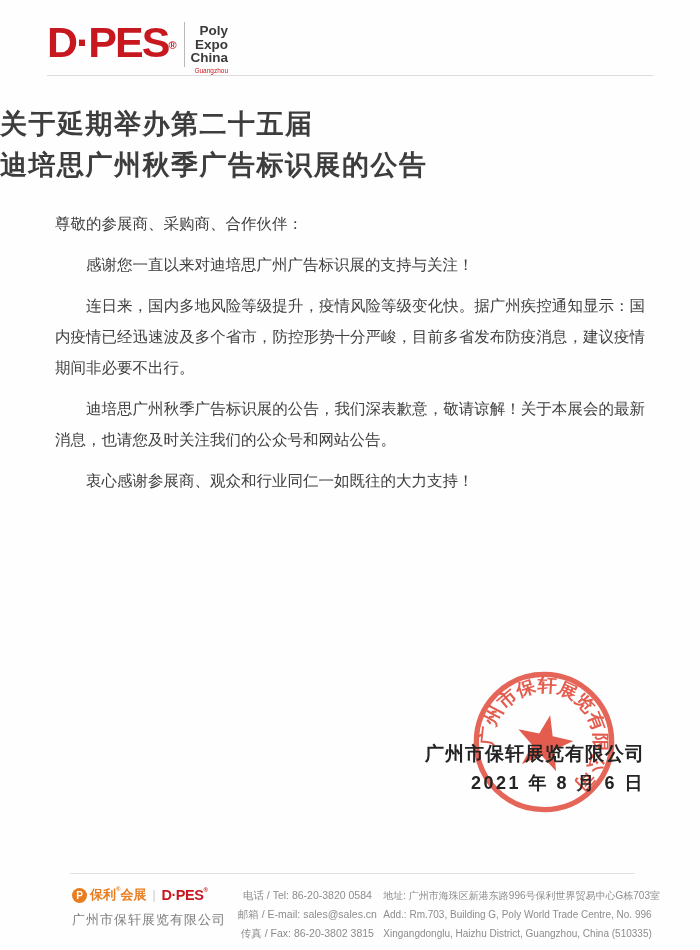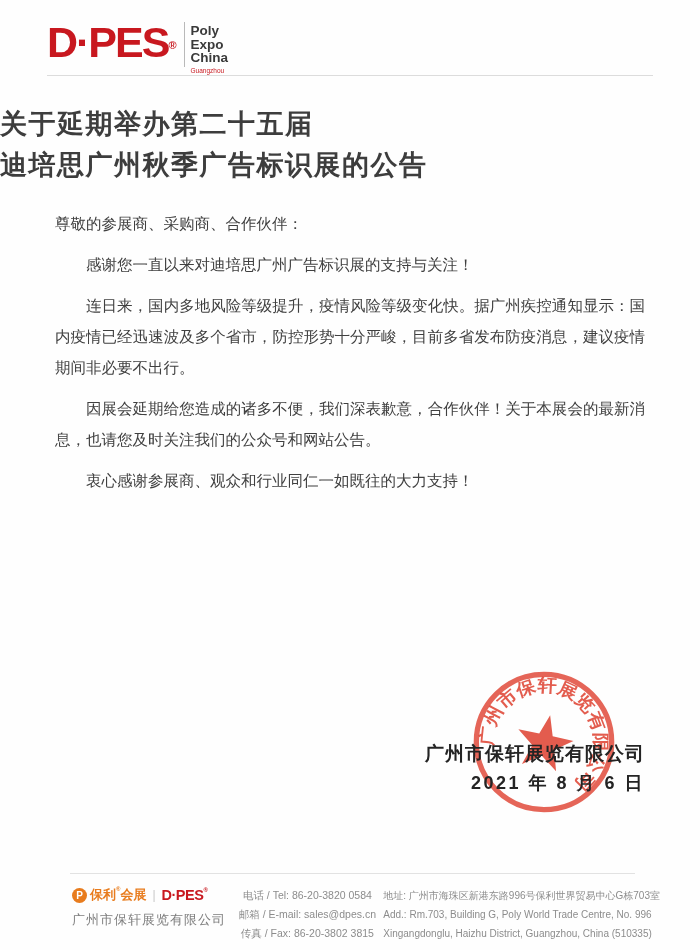--- a/index.html
+++ b/index.html
@@ -1,21 +1,21 @@
 <!DOCTYPE html>
 <html><head>
 <meta charset="utf-8">
 <style>
   html,body{margin:0;padding:0;background:#fff;}
   .page{position:relative;width:700px;height:950px;background:#fefefe;overflow:hidden;
         font-family:"Liberation Serif","DejaVu Serif",serif;color:#3f3f3f;}
 
   
   .header{box-sizing:border-box;height:75px;padding:20px 47px 0;display:flex;}
-  .brand{display:flex;align-items:flex-start;}
+  .brand{display:flex;align-items:flex-start;text-align:right;}
   .brand-word{font-family:"Liberation Sans","DejaVu Sans",sans-serif;font-weight:bold;
               font-size:43px;line-height:45px;color:#c8181f;letter-spacing:-2px;}
   .reg{font-size:11px;vertical-align:top;position:relative;top:3px;letter-spacing:0;}
   .brand-divider{width:1px;background:#b9b9b9;height:45px;margin:2px 6px 0 7px;}
   .brand-tagline{display:flex;flex-direction:column;font-family:"Liberation Sans","DejaVu Sans",sans-serif;
                  font-size:13.5px;font-weight:bold;color:#3a3a3a;line-height:13.5px;padding-top:4px;}
   .brand-city{font-size:6.5px;color:#c8181f;font-weight:normal;margin-top:2px;line-height:7px;}
   .header-rule{margin:0 47px;border-top:1px solid #dcdcdc;}
 
   
@@ -75,21 +75,21 @@
 
   <h1 class="title">
     <span class="title-line">关于延期举办第二十五届</span>
     <span class="title-line">迪培思广州秋季广告标识展的公告</span>
   </h1>
 
   <main class="content">
     <p class="salutation">尊敬的参展商、采购商、合作伙伴：</p>
     <p class="para">感谢您一直以来对迪培思广州广告标识展的支持与关注！</p>
     <p class="para">连日来，国内多地风险等级提升，疫情风险等级变化快。据广州疾控通知显示：国内疫情已经迅速波及多个省市，防控形势十分严峻，目前多省发布防疫消息，建议疫情期间非必要不出行。</p>
-    <p class="para">因展会延期给您造成的诸多不便，我们深表歉意，合作伙伴！关于本展会的最新消息，也请您及时关注我们的公众号和网站公告。</p>
+    <p class="para">迪培思广州秋季广告标识展的公告，我们深表歉意，敬请谅解！关于本展会的最新消息，也请您及时关注我们的公众号和网站公告。</p>
     <p class="para">衷心感谢参展商、观众和行业同仁一如既往的大力支持！</p>
   </main>
 
   <div class="stamp">
     <svg width="148" height="148" viewBox="0 0 140 140" xmlns="http://www.w3.org/2000/svg">
       <circle cx="70" cy="70" r="64" fill="none" stroke="#dd3726" stroke-width="5" stroke-opacity="0.85"></circle>
       <path id="sealPath" d="M 22,74 A 48,48 0 1 1 97.5,109.3" fill="none"></path>
       <text font-size="16.5" fill="#dd3726" fill-opacity="0.9" font-weight="bold" font-family="Liberation Sans, DejaVu Sans, sans-serif">
         <textPath href="#sealPath" textLength="200" lengthAdjust="spacingAndGlyphs">广州市保轩展览有限公司</textPath>
       </text>
@@ -111,21 +111,21 @@
           <span class="poly-icon">P</span>
           <span class="poly-name"><span>保利</span><sup class="freg">®</sup><span>会展</span></span>
           <span class="fsep">|</span>
           <span class="fdpes"><span>D·PES</span><sup class="freg">®</sup></span>
         </div>
         <div class="fcompany">广州市保轩展览有限公司</div>
       </div>
 
       <div class="fcol fcol-contacts">
         <div class="fline">电话 / Tel: 86-20-3820 0584</div>
-        <div class="fline">邮箱 / E-mail: sales@dpes.cn</div>
+        <div class="fline">邮箱 / E-mail: sales@sales.cn</div>
         <div class="fline">传真 / Fax: 86-20-3802 3815</div>
       </div>
 
       <div class="fcol fcol-address">
         <div class="fline">地址: 广州市海珠区新港东路996号保利世界贸易中心G栋703室</div>
         <div class="fline">Add.: Rm.703, Building G, Poly World Trade Centre, No. 996</div>
         <div class="fline">Xingangdonglu, Haizhu District, Guangzhou, China (510335)</div>
       </div>
 
     </div>

